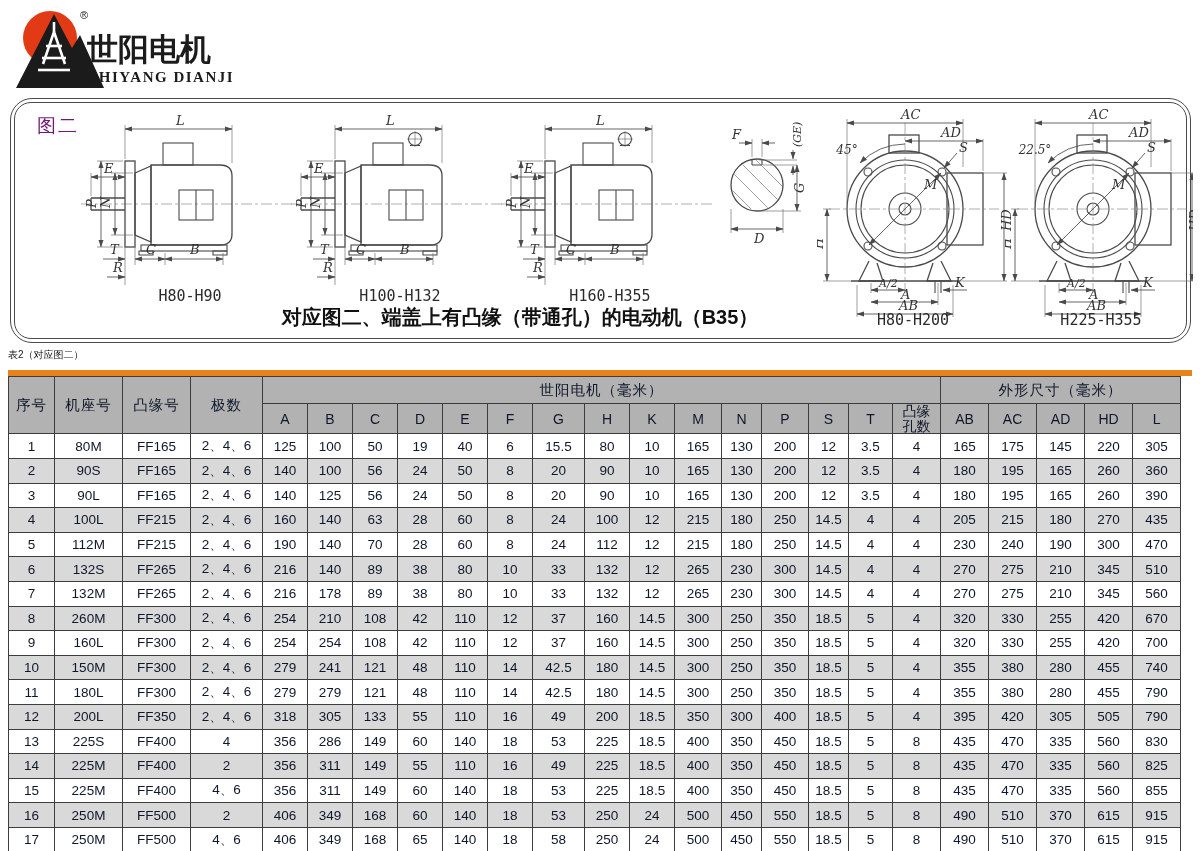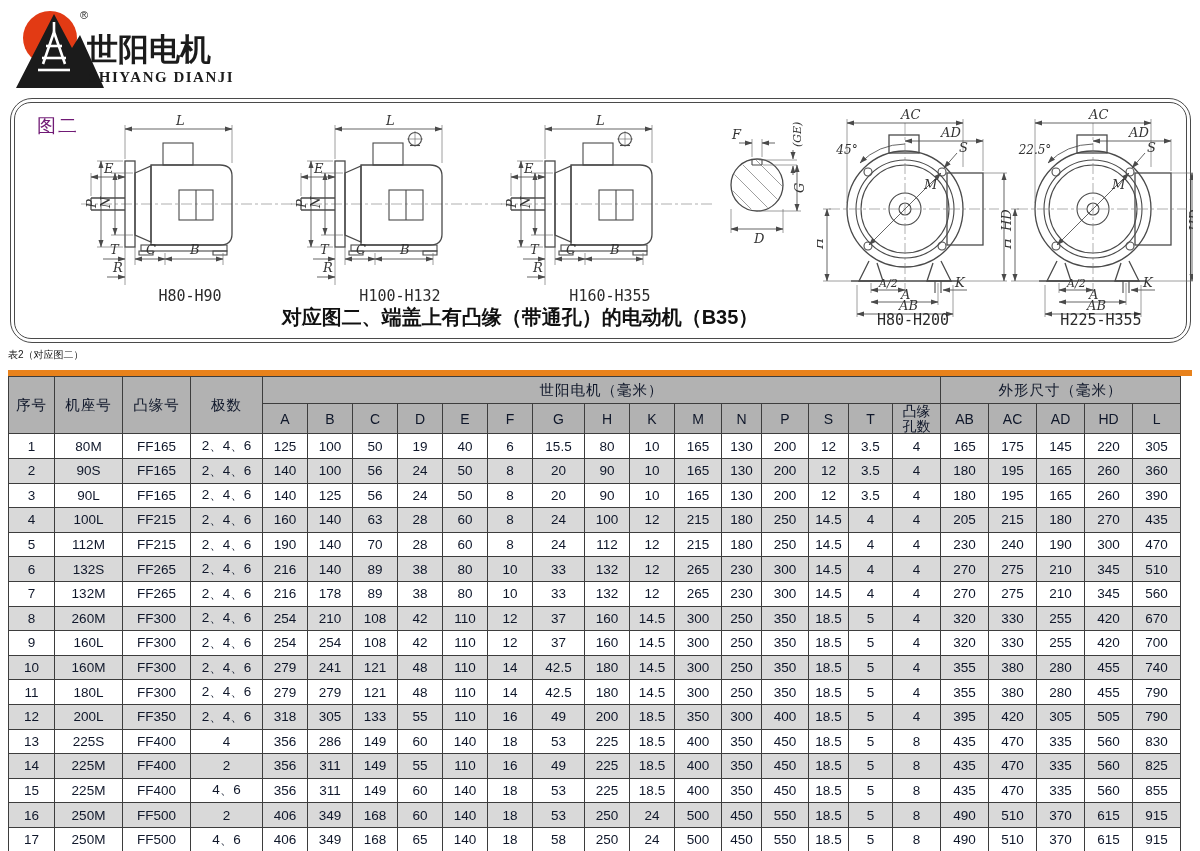--- a/index.html
+++ b/index.html
@@ -528,21 +528,21 @@
           <td>5</td>
           <td>4</td>
           <td>320</td>
           <td>330</td>
           <td>255</td>
           <td>420</td>
           <td>700</td>
         </tr>
         <tr>
           <td>10</td>
-          <td>160M</td>
+          <td>150M</td>
           <td>FF300</td>
           <td>2、4、6</td>
           <td>279</td>
           <td>241</td>
           <td>121</td>
           <td>48</td>
           <td>110</td>
           <td>14</td>
           <td>42.5</td>
           <td>180</td>

